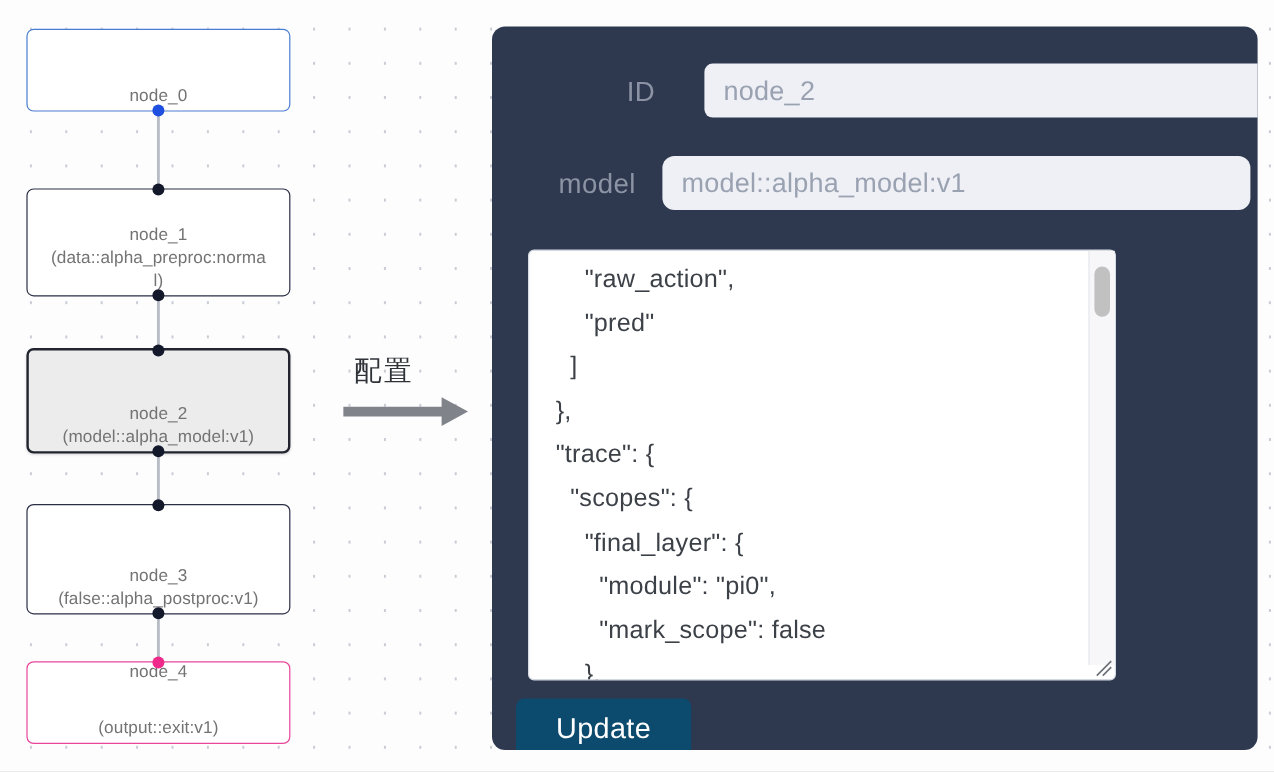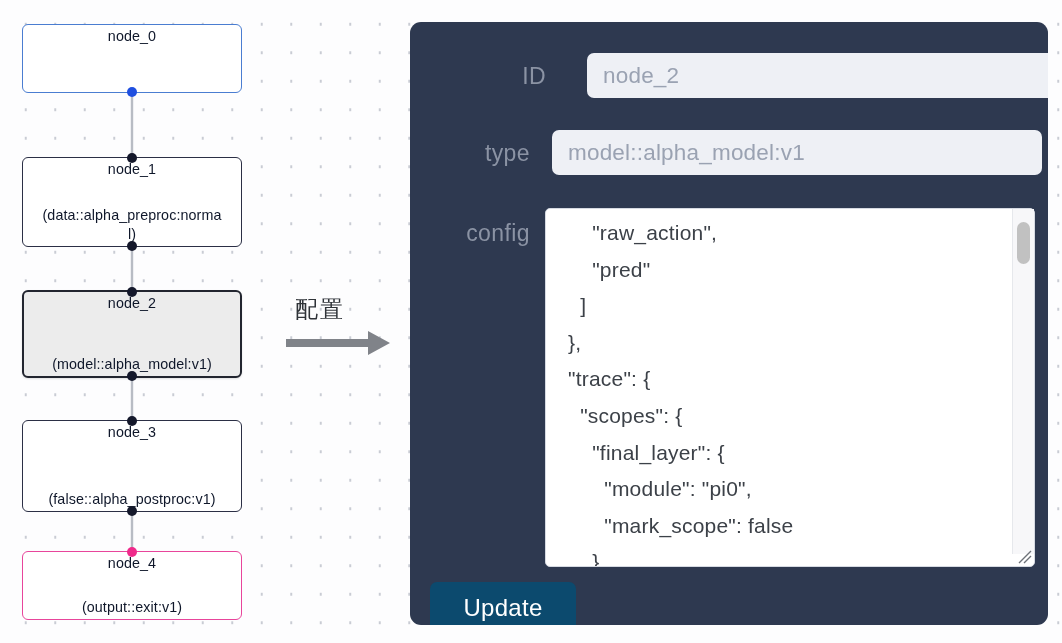--- a/index.html
+++ b/index.html
@@ -35,44 +35,45 @@
     width: 1062px; height: 643px;
     pointer-events: none;
   }
   
   .node {
     position: absolute;
     box-sizing: border-box;
     display: flex;
     flex-direction: column;
     align-items: center;
-    justify-content: space-between;
+    justify-content: flex-end;
     border-radius: 6px;
     background: #ffffff;
     border: 1.4px solid #2b2f45;
-    color: #0f172a;
+    color: #737373;
     font-size: 14.3px;
     line-height: 19px;
     text-align: center;
     padding: 2px 18px;
     letter-spacing: 0.1px;
   }
   .node .n-title { white-space: nowrap; }
   .node .n-sub { word-break: break-all; }
 
   .node.is-input {
     border: 1.4px solid #4a7dd1;
   }
   .node.is-selected {
     border: 2.4px solid #22252f;
     background: #ececec;
     box-shadow: 0 1px 2px rgba(0,0,0,0.12);
   }
   .node.is-output {
     border: 1.8px solid #e8459b;
+    gap: 28px;
   }
 
   .port {
     position: absolute;
     width: 10px; height: 10px;
     border-radius: 50%;
     background: #14182b;
     left: 50%;
     transform: translateX(-50%);
     z-index: 5;
@@ -146,20 +147,21 @@
     height: 45px;
     margin-left: 22px;
   }
   
   #row-type { left: 20px; top: 108px; }
   #row-type .field-label { width: 100px; }
   #input-type {
     width: 490px;
     height: 45px;
     margin-left: 22px;
+    border-radius: 10px;
   }
   
   #row-config { left: 15px; top: 186px; align-items: flex-start; }
   #row-config .field-label { width: 105px; padding-top: 12px; }
   #config-wrap {
     position: relative;
     margin-left: 15px;
     width: 490px;
     height: 359px;
   }
@@ -281,26 +283,25 @@
   </div>
 
   <div id="inspector">
 
     <div class="field-row" id="row-id">
       <div class="field-label">ID</div>
       <input class="field-input" id="input-id" type="text" value="node_2" style="">
     </div>
 
     <div class="field-row" id="row-type">
-      <div class="field-label">type</div>
+      <div class="field-label">model</div>
       <input class="field-input" id="input-type" type="text" value="model::alpha_model:v1" style="">
     </div>
 
     <div class="field-row" id="row-config">
-      <div class="field-label">config</div>
       <div id="config-wrap">
         <div id="config-textarea">      "raw_action",
       "pred"
     ]
   },
   "trace": {
     "scopes": {
       "final_layer": {
         "module": "pi0",
         "mark_scope": false

